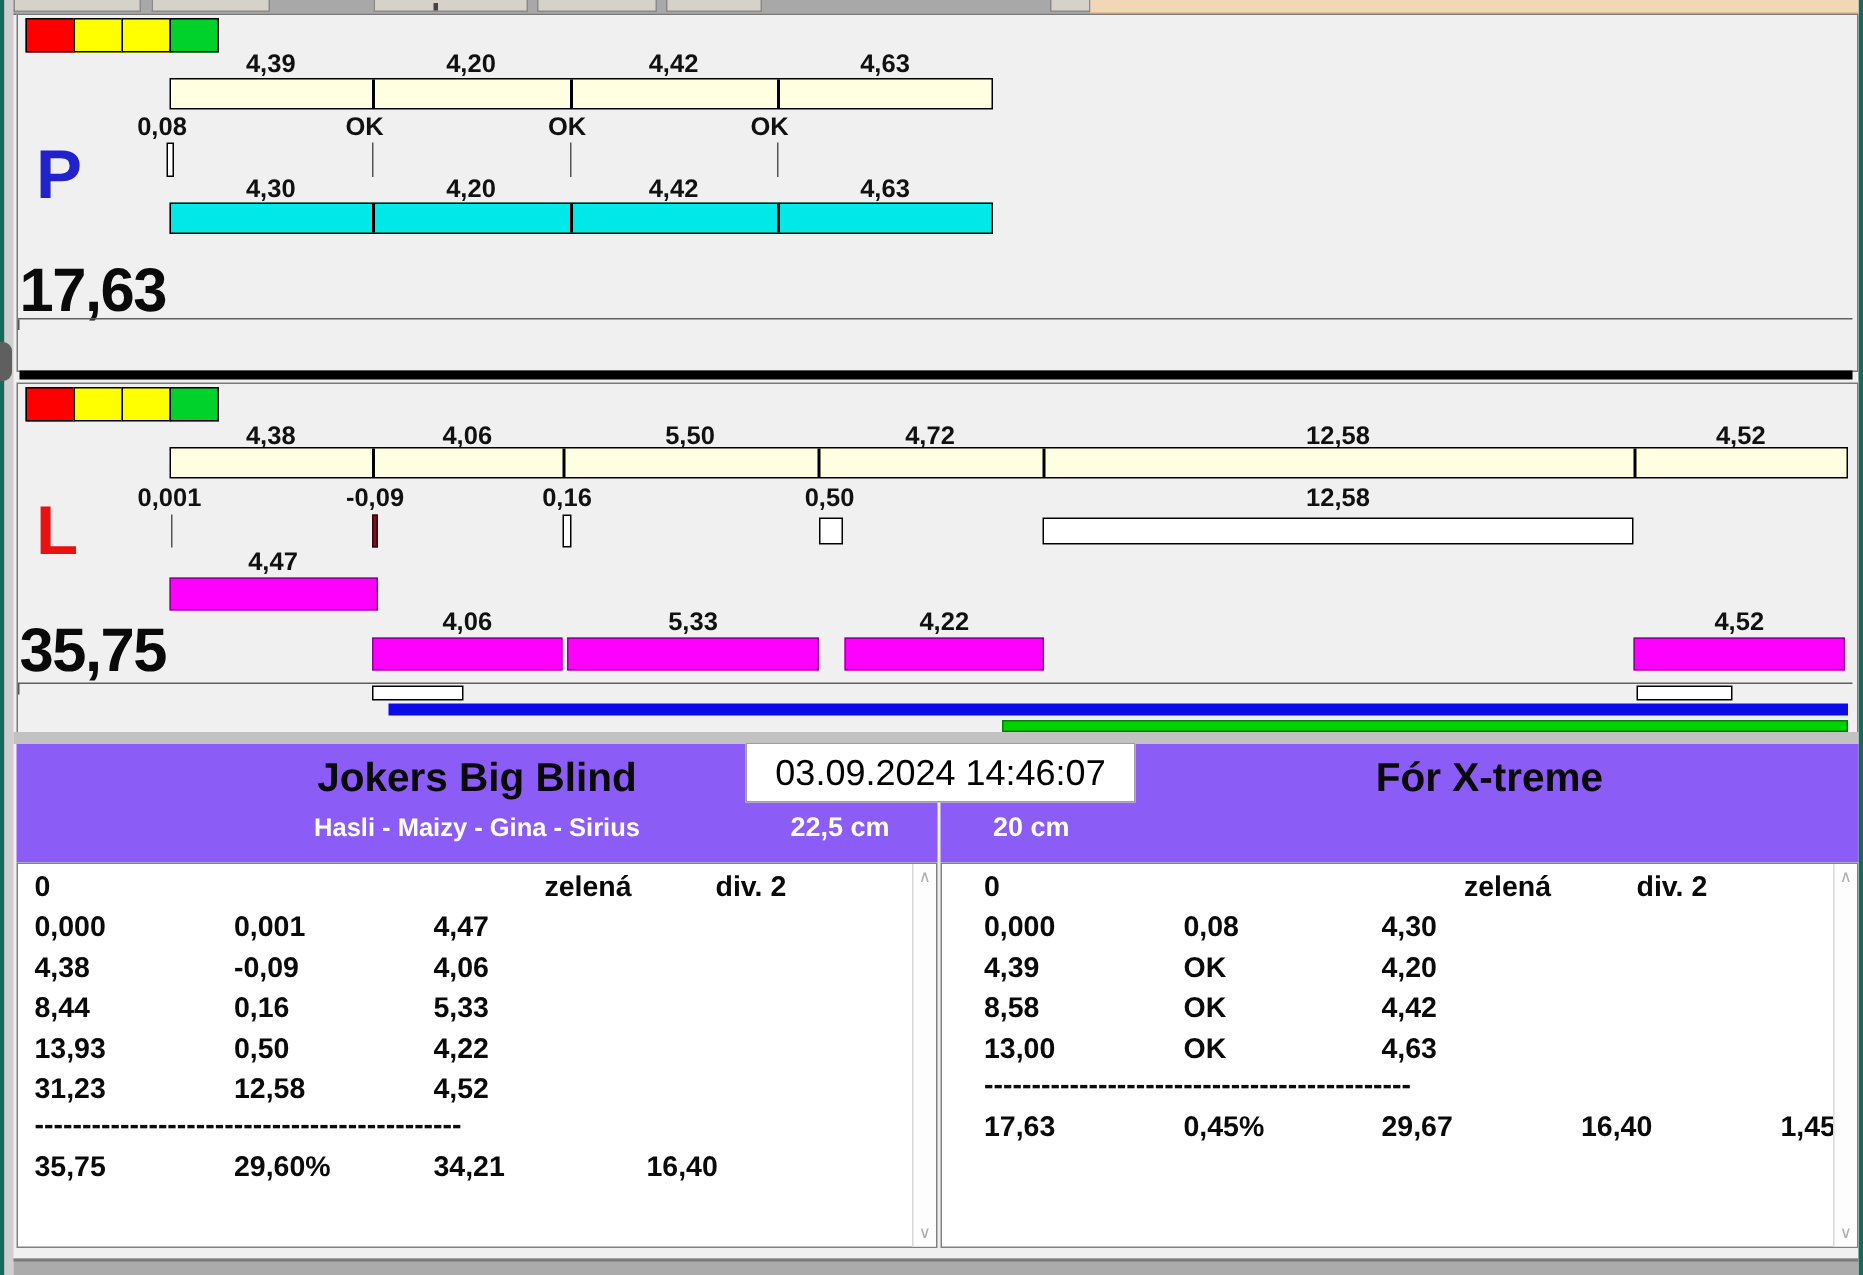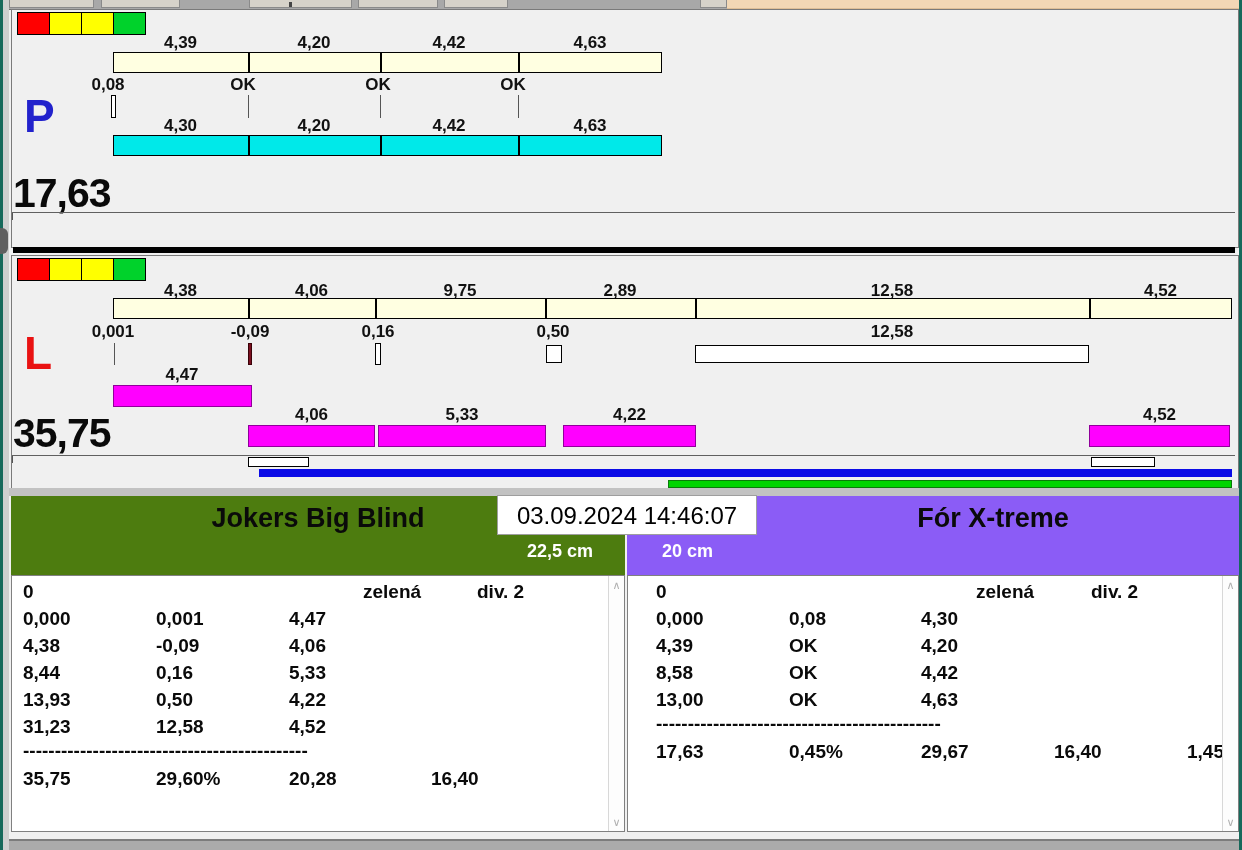--- a/index.html
+++ b/index.html
@@ -32,21 +32,21 @@
   .bar-mag{position:absolute;height:22px;background:#FF00FF;border:1px solid #90009A;box-sizing:border-box;}
   .tickline{position:absolute;width:1px;background:#555;}
   .tickbox{position:absolute;background:#FFF;border:1px solid #000;box-sizing:border-box;}
   .lane-letter{position:absolute;font-size:46px;font-weight:bold;line-height:46px;}
   .lane-total{position:absolute;font-size:41px;font-weight:bold;color:#0A0A0A;line-height:42px;letter-spacing:-1px;}
   .hline{position:absolute;height:1px;background:#606060;}
   .divider-black{position:absolute;left:13px;top:247px;width:1222px;height:6px;background:#000;}
   .strip-gray{position:absolute;left:9px;top:488px;width:1230px;height:8px;background:#C2C2C2;}
   
   .hdr{position:absolute;top:496px;height:79px;}
-  .hdr-left{left:11px;width:614px;background:#4d7c0f;}
+  .hdr-left{left:11px;width:614px;background:#8b5cf6;}
   .hdr-right{left:627px;width:612px;background:#8b5cf6;}
   .team-name{position:absolute;top:7px;width:100%;text-align:center;font-size:27px;font-weight:bold;color:#0A0A0A;}
   .team-dogs{position:absolute;top:46px;width:100%;text-align:center;font-size:17px;font-weight:bold;color:#FFF;}
   .cm-label{position:absolute;top:45px;font-size:18px;font-weight:bold;color:#FFF;text-align:center;}
   .datetime-box{position:absolute;left:497px;top:495px;width:260px;height:40px;background:#FFF;border:1px solid #9E9E9E;
     font-size:24px;color:#000;text-align:center;line-height:40px;box-sizing:border-box;white-space:nowrap;}
   .tbl{position:absolute;top:575px;height:257px;background:#FFF;border:1px solid #808080;box-sizing:border-box;}
   .tbl-left{left:11px;width:614px;}
   .tbl-right{left:627px;width:612px;}
   .cell{position:absolute;font-size:19px;font-weight:bold;color:#0A0A0A;white-space:nowrap;}
@@ -126,22 +126,22 @@
 
 <div class="tl" style="left:17px;top:258px;">
   <div class="tl-red"></div>
   <div class="tl-yel"></div>
   <div class="tl-yel"></div>
   <div class="tl-grn"></div>
 </div>
 
 <span class="numlab" style="left:113px;top:281px;width:135px;">4,38</span>
 <span class="numlab" style="left:248px;top:281px;width:127px;">4,06</span>
-<span class="numlab" style="left:375px;top:281px;width:170px;">9,75</span>
-<span class="numlab" style="left:545px;top:281px;width:150px;">2,89</span>
+<span class="numlab" style="left:375px;top:281px;width:170px;">5,50</span>
+<span class="numlab" style="left:545px;top:281px;width:150px;">4,72</span>
 <span class="numlab" style="left:695px;top:281px;width:394px;">12,58</span>
 <span class="numlab" style="left:1089px;top:281px;width:143px;">4,52</span>
 
 <div class="bar bar-cream" style="left:113px;top:298px;width:1119px;">
   <div class="bar-div" style="left:134px;"></div>
   <div class="bar-div" style="left:261px;"></div>
   <div class="bar-div" style="left:431px;"></div>
   <div class="bar-div" style="left:581px;"></div>
   <div class="bar-div" style="left:975px;"></div>
 </div>
@@ -177,20 +177,21 @@
 <div class="tickline" style="left:12px;top:456px;height:7px;"></div>
 <div class="tickbox" style="left:248px;top:457px;width:61px;height:10px;"></div>
 <div class="tickbox" style="left:1091px;top:457px;width:64px;height:10px;"></div>
 <div class="abs" style="left:259px;top:469px;width:973px;height:8px;background:#0B0BE6;"></div>
 <div class="abs" style="left:668px;top:480px;width:564px;height:8px;background:#00D400;border:1px solid #0A7A0A;box-sizing:border-box;"></div>
 
 <div class="strip-gray"></div>
 
 <div class="hdr hdr-left">
   <div class="team-name">Jokers Big Blind</div>
+  <div class="team-dogs">Hasli - Maizy - Gina - Sirius</div>
   <div class="cm-label" style="left:489px;width:120px;">22,5 cm</div>
 </div>
 <div class="hdr hdr-right">
   <div class="team-name" style="left:120px;width:492px;">Fór X-treme</div>
   <div class="cm-label" style="left:8px;width:105px;">20 cm</div>
 </div>
 
 <div class="datetime-box">03.09.2024 14:46:07</div>
 
 <div class="tbl tbl-left">
@@ -215,21 +216,21 @@
   <span class="cell" style="left:277px;top:113px;">4,22</span>
 
   <span class="cell" style="left:11px;top:140px;">31,23</span>
   <span class="cell" style="left:144px;top:140px;">12,58</span>
   <span class="cell" style="left:277px;top:140px;">4,52</span>
 
   <span class="cell sep-row" style="left:11px;top:164px;">---------------------------------------------</span>
 
   <span class="cell" style="left:11px;top:192px;">35,75</span>
   <span class="cell" style="left:144px;top:192px;">29,60%</span>
-  <span class="cell" style="left:277px;top:192px;">20,28</span>
+  <span class="cell" style="left:277px;top:192px;">34,21</span>
   <span class="cell" style="left:419px;top:192px;">16,40</span>
 
   <div class="sbar">
     <span class="sarrow" style="top:2px;">∧</span>
     <span class="sarrow" style="bottom:2px;">∨</span>
   </div>
 </div>
 
 <div class="tbl tbl-right">
   <span class="cell" style="left:28px;top:5px;">0</span>

